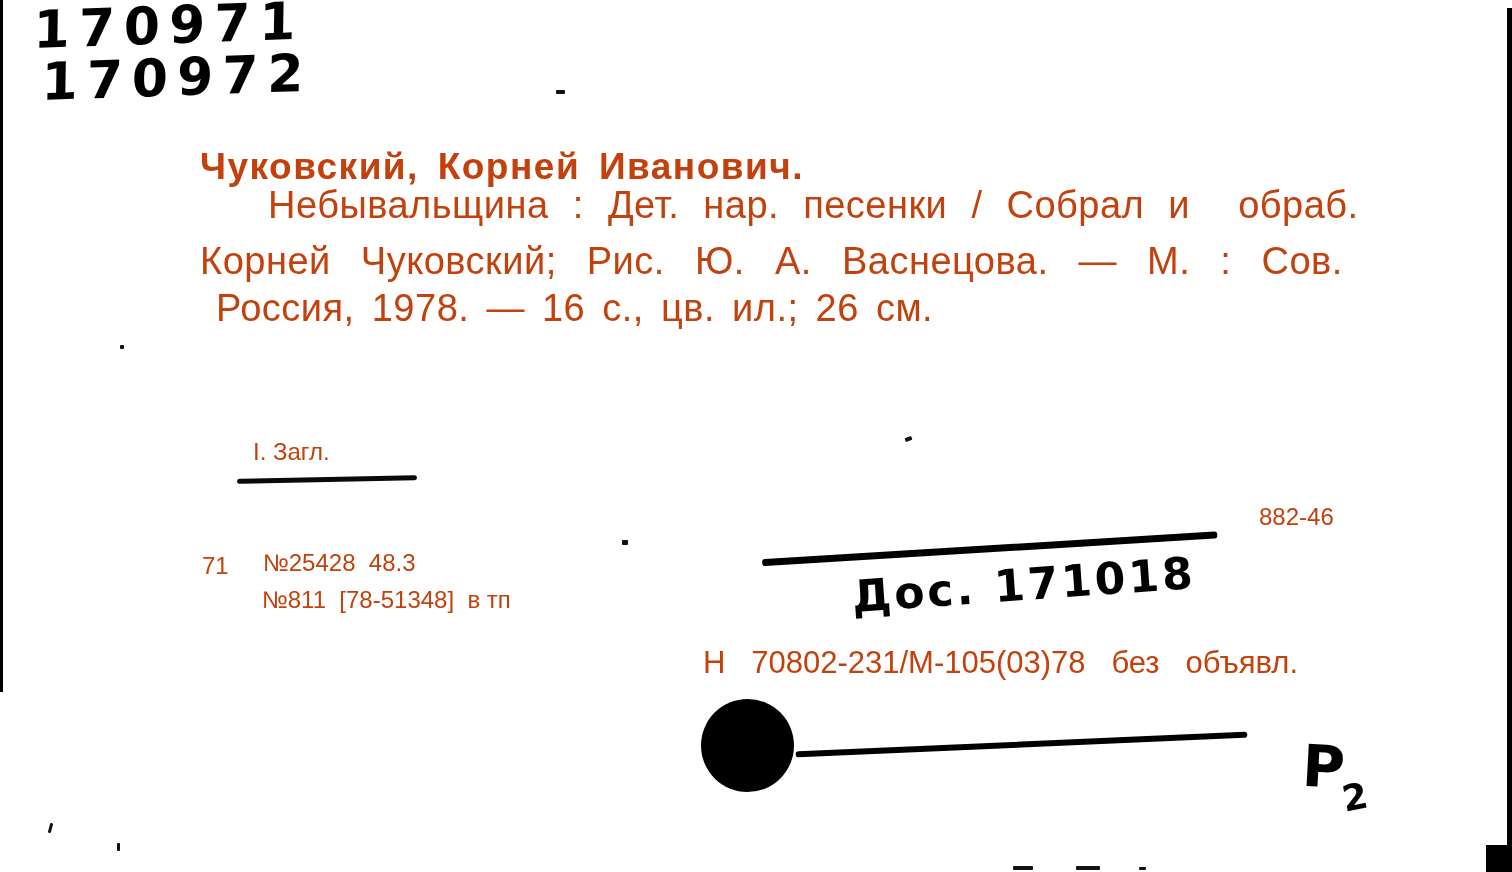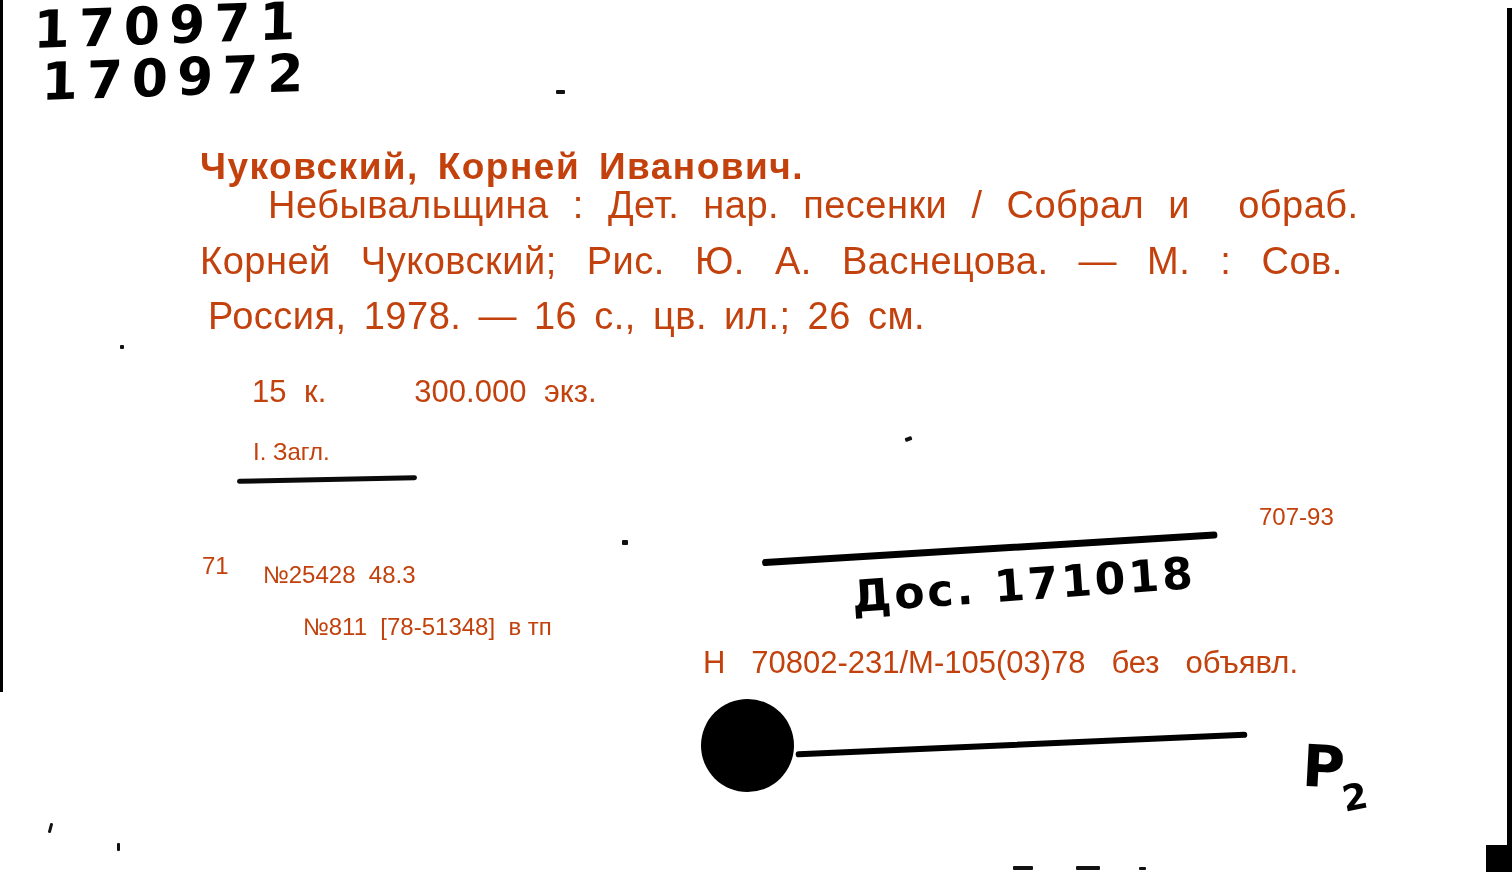--- a/index.html
+++ b/index.html
@@ -89,32 +89,31 @@
   <div class="edge" style="left:1507px; top:8px; width:5px; height:864px;"></div>
   <div class="edge" style="left:1486px; top:845px; width:26px; height:27px;"></div>
 
   <div class="abs hand accession" style="left:34px; top:4px;">170971</div>
   <div class="abs hand accession" style="left:42px; top:56px;">170972</div>
 
   <div class="abs typed heading" style="left:200px; top:146px;">Чуковский, Корней Иванович.</div>
 
   <div class="abs typed desc ws-md" style="left:268px; top:184px;">Небывальщина : Дет. нар. песенки / Собрал и  обраб.</div>
   <div class="abs typed desc ws-lg" style="left:200px; top:240px;text-align:center;">Корней Чуковский; Рис. Ю. А. Васнецова. — М. : Сов.</div>
-  <div class="abs typed desc ws-sm" style="left:208px; top:287px;margin-top:8px;">Россия, 1978. — 16 с., цв. ил.; 26 см.</div>
+  <div class="abs typed desc ws-sm" style="left:216px; top:287px;">Россия, 1978. — 16 с., цв. ил.; 26 см.</div>
 
-  <div class="abs typed note" style="left:252px; top:374px;">15 к.     300.000 экз.</div>
 
   <div class="abs typed small" style="left:253px; top:438px;">I. Загл.</div>
   <div class="entry-underline" style="left:237px; top:477px; width:180px;"></div>
 
-  <div class="abs typed small" style="left:1259px; top:503px;">707-93</div>
+  <div class="abs typed small" style="left:1259px; top:503px;">882-46</div>
 
-  <div class="abs typed small" style="left:263px; top:549px;margin-top:12px;">№25428  48.3</div>
+  <div class="abs typed small" style="left:263px; top:549px;">№25428  48.3</div>
   <div class="abs typed small" style="left:202px; top:552px;">71</div>
-  <div class="abs typed small" style="left:262px; top:613px;margin-left:41px;">№811  [78-51348]  в тп</div>
+  <div class="abs typed small" style="left:262px; top:586px;">№811  [78-51348]  в тп</div>
 
   <div class="abs typed" style="left:703px; top:645px; font-size:31px;">Н   70802-231/М-105(03)78   без   объявл.</div>
 
   <div class="abs hand crossed-wrap" style="left:782px; top:536px;">
     <span>Дос. 171018</span>
     <div class="strike-line"></div>
     <div class="under-line"></div>
   </div>
 
   <div class="hole-punch" style="left:701px; top:699px; width:93px; height:93px;"></div>

